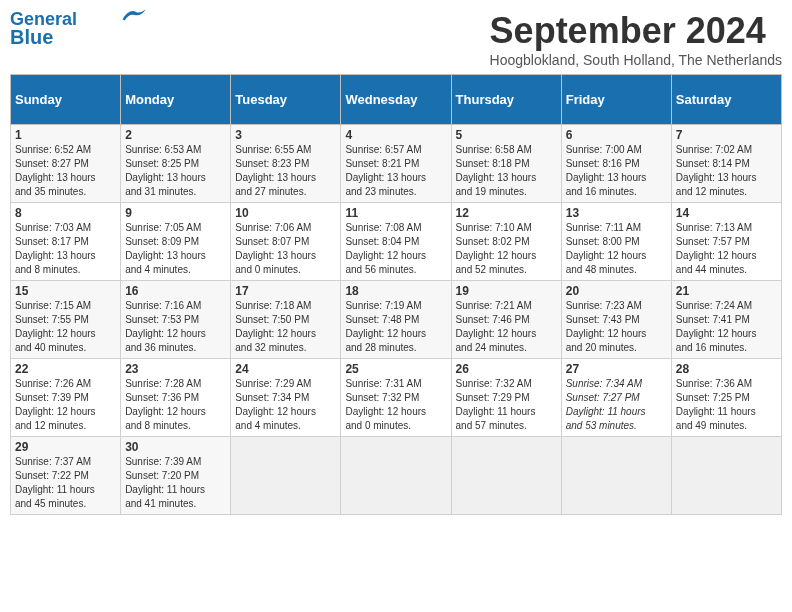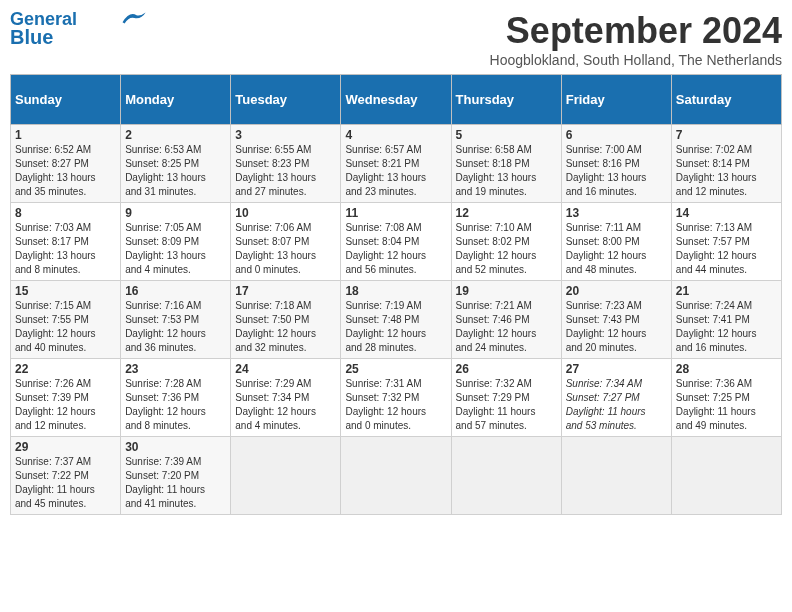--- a/index.html
+++ b/index.html
@@ -28,21 +28,20 @@
       line-height: 1.1;
     }
     .logo-text span.blue { color: #1a6faf; }
     .logo-bird {
       width: 28px;
       height: 18px;
       margin-left: 42px;
       margin-top: -4px;
     }
     .title-area {
-      text-align: right;
       margin-left: 17px;
     }
     .month-title {
       font-size: 36px;
       font-weight: bold;
       color: #333;
     }
     .subtitle {
       font-size: 14px;
       color: #555;
@@ -86,21 +85,21 @@
     }
     .empty-cell {
       background: #f0f0f0 !important;
     }
   </style>
 </head>
 <body>
 
 <div class="header-area">
   <div class="logo">
-    <div style="display:flex;align-items:center;">
+    <div style="display:flex;align-items:flex-start;">
       <span class="logo-text"><span class="blue">General</span></span>
       <svg class="logo-bird" viewBox="0 0 40 24">
         <path d="M5,18 Q15,2 25,8 Q30,10 38,4 Q32,14 22,12 Q14,10 8,20 Z" fill="#1a6faf"></path>
       </svg>
     </div>
     <span class="logo-text" style="color:#1a6faf;font-size:20px;margin-top:-4px;">Blue</span>
   </div>
   <div class="title-area">
     <div class="month-title">September 2024</div>
     <div class="subtitle">Hoogblokland, South Holland, The Netherlands</div>

